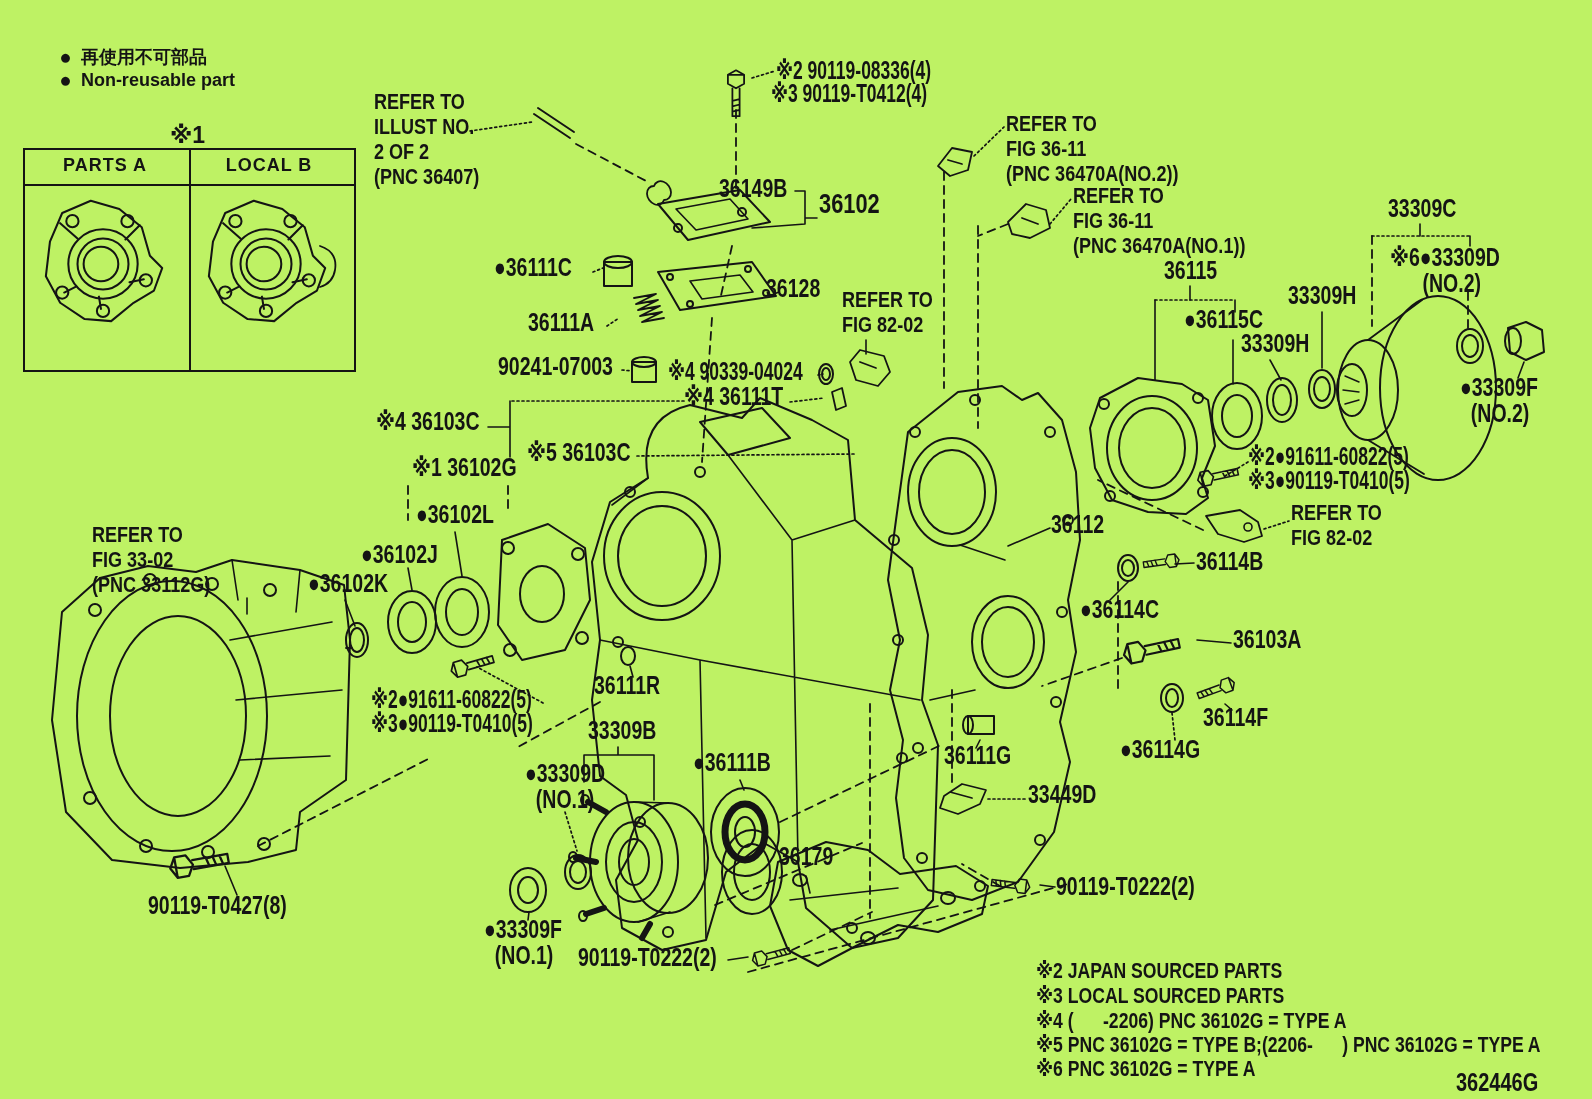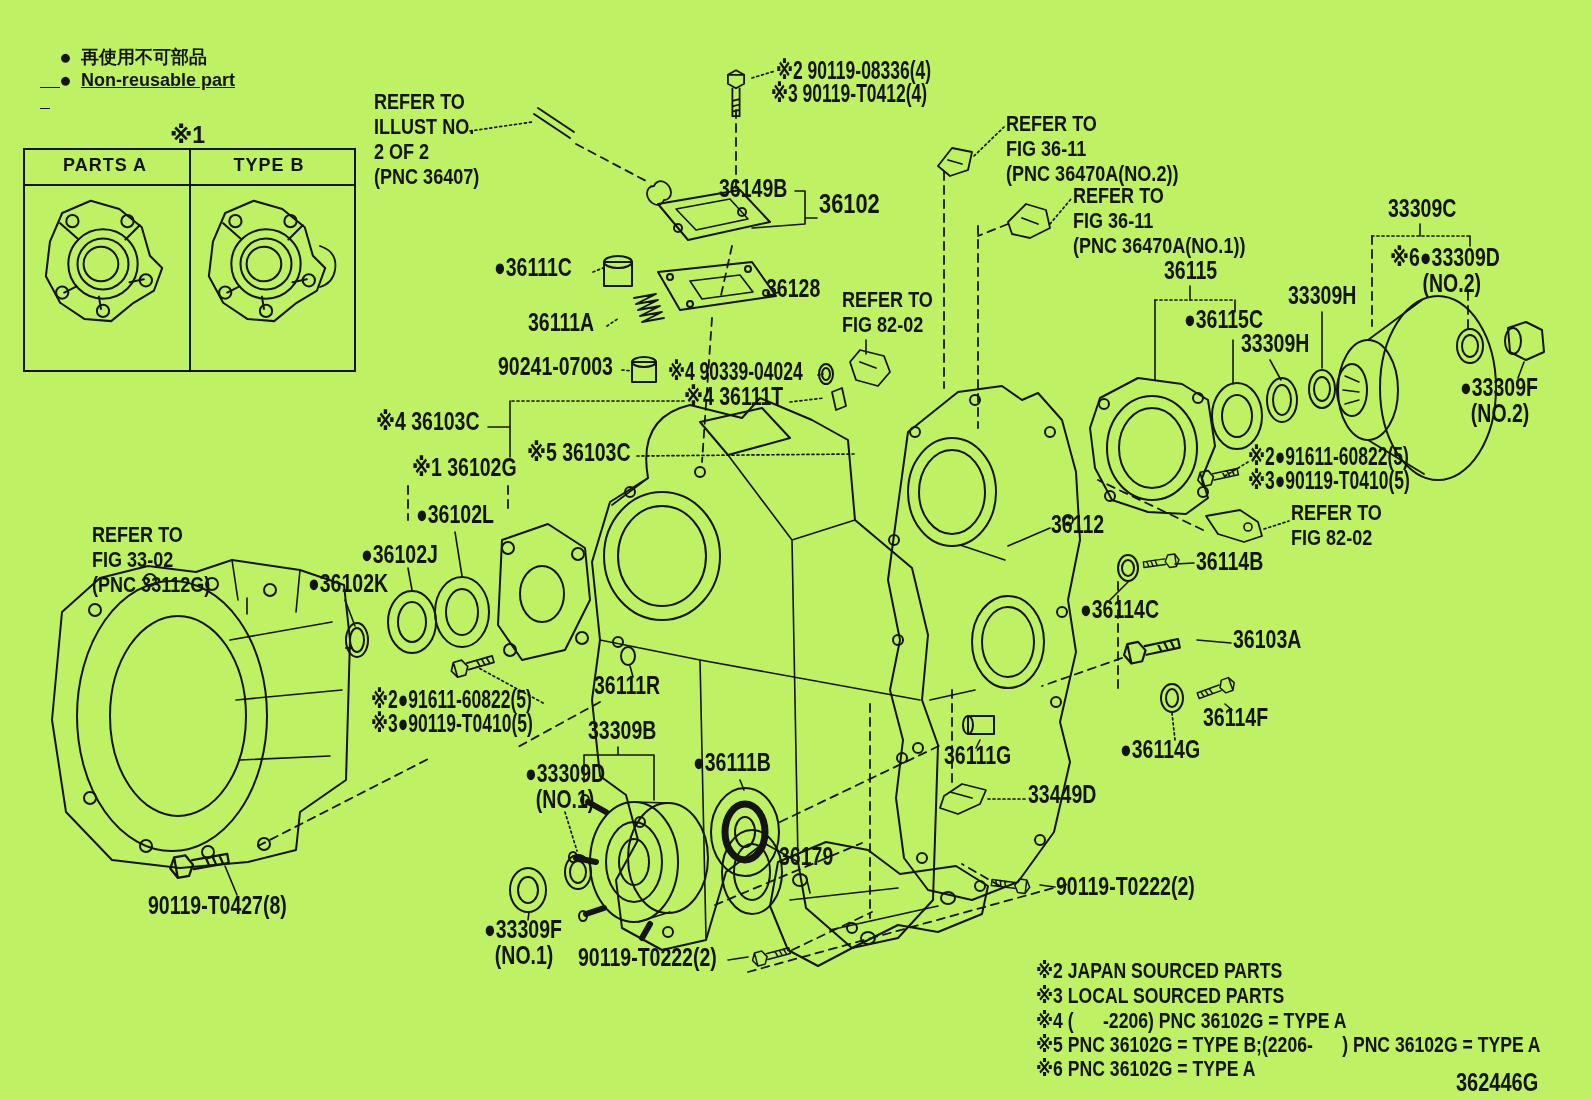--- a/index.html
+++ b/index.html
@@ -300,31 +300,31 @@
         <path d="M 792,950 L 872,912"></path>
         <path d="M 352,648 L 346,648"></path>
         <path d="M 408,486 L 408,520 M 508,486 L 508,514"></path>
       </g>
     </g>
   </svg>
 
   <div class="legend-row" style="left:40px;top:24px;font-size:18px;">
     <span class="legend-dot">●</span><span>再使用不可部品</span>
   </div>
-  <div class="legend-row" style="left:40px;top:49px;font-size:18px;text-decoration:underline;">
+  <div class="legend-row" style="left:40px;top:49px;font-size:18px;">
     <span class="legend-dot">●</span><span>Non-reusable part</span>
   </div>
 
   <div id="ref-mark-1" style="left:170px;top:122px;">※1</div>
   <div id="type-box">
     <div class="vdiv"></div>
     <div class="hdiv"></div>
   </div>
   <div class="type-head" style="left:30px;top:155px;">PARTS A</div>
-  <div class="type-head" style="left:194px;top:155px;">TYPE B</div>
+  <div class="type-head" style="left:194px;top:155px;">LOCAL B</div>
 
   <div id="callout-layer">
       <div class="co pn-s" style="left: 776px; top: 57px;"><div>※2 90119-08336(4)</div></div>
       <div class="co pn-s" style="left: 771px; top: 80px;"><div>※3 90119-T0412(4)</div></div>
       <div class="co pn" style="left: 719px; top: 175px;"><div>36149B</div></div>
       <div class="co pn big" style="left: 819px; top: 189px;"><div>36102</div></div>
       <div class="co pn" style="left: 494px; top: 254px;"><div>●36111C</div></div>
       <div class="co pn" style="left: 528px; top: 309px;"><div>36111A</div></div>
       <div class="co pn" style="left: 498px; top: 353px;"><div>90241-07003</div></div>
       <div class="co pn" style="left: 766px; top: 275px;"><div>36128</div></div>

